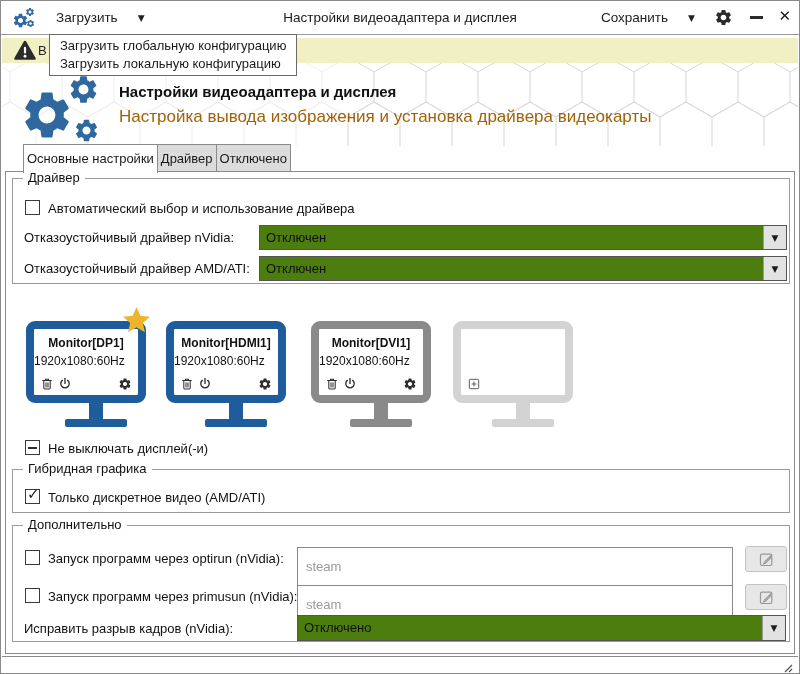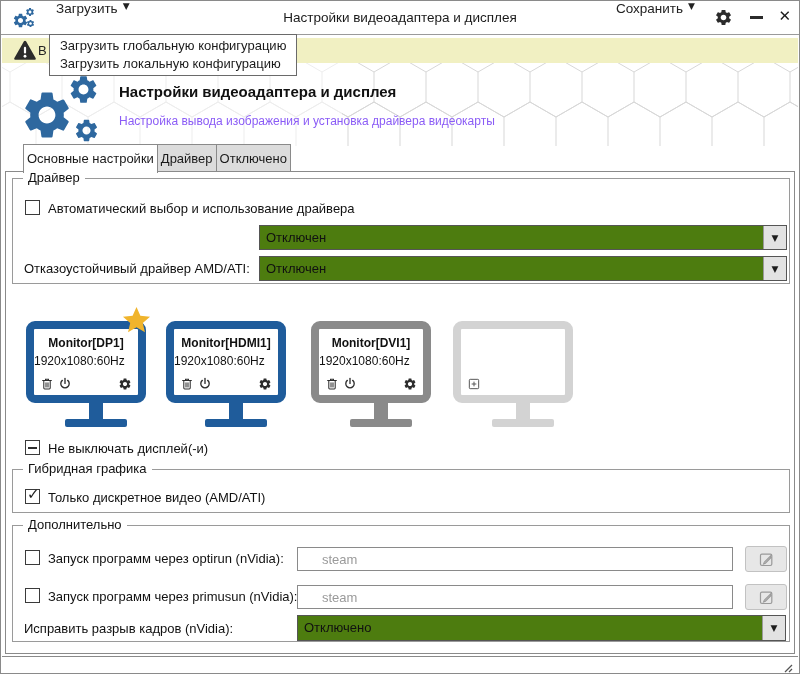--- a/index.html
+++ b/index.html
@@ -3,21 +3,21 @@
 <meta charset="utf-8">
 <style>
   html,body{margin:0;padding:0;background:#f2f2f2;font-family:"Liberation Sans",sans-serif;}
   .window{position:relative;width:800px;height:674px;background:#fff;border:1px solid #8a8a8a;box-sizing:border-box;overflow:hidden;color:#1a1a1a;}
   svg{display:block;}
   .defs{position:absolute;width:0;height:0;overflow:hidden;}
 
   
   .titlebar{position:absolute;top:0;left:0;right:0;height:33px;background:#fff;border-bottom:1px solid #9a9a9a;}
   .app-logo{position:absolute;left:11px;top:4px;}
-  .menu-btn{position:absolute;top:0;height:33px;display:flex;align-items:flex-start;gap:5px;font-size:13.5px;color:#222;cursor:default;}
+  .menu-btn{position:absolute;top:0;height:33px;display:flex;align-items:center;gap:20px;font-size:13.5px;color:#222;cursor:default;}
   .menu-btn .arr{font-family:"DejaVu Sans",sans-serif;font-size:9px;color:#222;}
   .tb-load{left:55px;}
   .tb-save{right:104px;}
   .tb-title{position:absolute;left:0;right:0;top:0;height:33px;display:flex;align-items:center;justify-content:center;font-size:13.5px;color:#1a1a1a;}
   .tb-gear{position:absolute;right:66px;top:7px;color:#2b2b2b;}
   .tb-min{position:absolute;right:36px;top:15px;width:13px;height:3px;background:#2b2b2b;}
   .tb-close{position:absolute;right:8px;top:6px;font-size:15px;color:#1b1b1b;font-family:"DejaVu Sans",sans-serif;}
 
   
   .warnbar{position:absolute;top:37px;left:1px;right:1px;height:25px;background:#f1f0c2;}
@@ -25,21 +25,21 @@
   .warn-text{position:absolute;left:36px;top:5px;font-size:13px;color:#222;}
 
   
   .dropdown{position:absolute;left:48px;top:33px;background:#fff;border:1px solid #6a6a6a;z-index:60;padding:2px 0;}
   .dd-item{white-space:nowrap;padding:1px 10px;font-size:13px;line-height:16px;color:#1a1a1a;cursor:default;}
 
   
   .hexband{position:absolute;top:62px;left:1px;right:1px;height:83px;overflow:hidden;background:#fff;}
   .big-logo{position:absolute;left:16px;top:70px;color:#2e689f;z-index:5;}
   .hd-title{position:absolute;left:118px;top:82px;font-size:15px;font-weight:bold;color:#111;z-index:5;}
-  .hd-sub{position:absolute;left:118px;top:113px;font-size:12px;color:#8b5cf6;z-index:5;}
+  .hd-sub{position:absolute;left:118px;top:106px;font-size:17px;color:#a16207;z-index:5;}
 
   
   .tabs{position:absolute;left:22px;top:143px;display:flex;z-index:6;}
   .tab{height:27px;line-height:27px;padding:0 3px;font-size:13px;border:1px solid #8a8a8a;border-bottom:none;background:#dcdcdc;box-sizing:border-box;cursor:default;}
   .tab.active{background:#fff;height:29px;position:relative;z-index:7;}
   .tab + .tab{border-left:none;}
 
   
   .panel{position:absolute;top:170px;left:4px;right:4px;height:483px;border:1px solid #8a8a8a;background:#fff;box-sizing:border-box;}
 
@@ -58,21 +58,21 @@
   .cb.dash::after{content:"";position:absolute;left:2px;right:2px;top:50%;height:2px;margin-top:-1px;background:#2d2d2d;}
   .cb.checked::after{content:"✓";font-family:"DejaVu Sans",sans-serif;font-size:15px;font-weight:bold;color:#1c1c1c;position:absolute;left:1px;top:-5px;}
 
   
   .combo{position:absolute;height:25px;border:1px solid #555;background:#4d7c0f;display:flex;box-sizing:border-box;}
   .combo-val{flex:1;font-size:13px;color:#111;padding:4px 6px 0 6px;white-space:nowrap;overflow:hidden;}
   .combo-btn{width:22px;background:#e2e2e2;border-left:1px solid #999;display:flex;align-items:center;justify-content:center;}
   .combo-btn span{font-family:"DejaVu Sans",sans-serif;font-size:9px;color:#1c1c1c;}
 
   
-  .txt{position:absolute;height:24px;border:1px solid #8a8a8a;box-sizing:border-box;font-family:"Liberation Sans",sans-serif;font-size:13px;padding:0 24px;color:#333;background:#fff;}
+  .txt{position:absolute;height:39px;border:1px solid #8a8a8a;box-sizing:border-box;font-family:"Liberation Sans",sans-serif;font-size:13px;padding:0 8px;color:#333;background:#fff;}
   .txt::placeholder{color:#9a9a9a;}
 
   
   .editbtn{position:absolute;width:42px;height:26px;background:#e7e7e7;border:1px solid #c2c2c2;border-radius:3px;display:flex;align-items:center;justify-content:center;color:#9a9a9a;box-sizing:border-box;}
 
   
   .monitor{position:absolute;width:140px;top:320px;}
   .mon-frame{width:120px;height:82px;border:8px solid #1f5c9b;border-radius:9px;background:#fff;box-sizing:border-box;position:relative;}
   .mon-neck{width:14px;height:16px;margin:0 auto;background:#1f5c9b;}
   .mon-base{width:62px;height:8px;margin:0 auto;background:#1f5c9b;border-radius:2px;}
@@ -213,20 +213,21 @@
   </div>
 
   <div class="panel"></div>
 
   <div class="groupbox g-driver">
     <div class="legend">Драйвер</div>
   </div>
   <div class="cb" style="left:24px;top:199px;"></div>
   <div class="lbl" style="left:47px;top:200px;">Автоматический выбор и использование драйвера</div>
 
+  <div class="lbl" style="left:23px;top:229px;">Отказоустойчивый драйвер nVidia:</div>
   <div class="combo" style="left:258px;top:224px;width:528px;">
     <div class="combo-val">Отключен</div>
     <div class="combo-btn">
         <span>▼</span>
       </div>
   </div>
 
   <div class="lbl" style="left:23px;top:260px;">Отказоустойчивый драйвер AMD/ATI:</div>
   <div class="combo" style="left:258px;top:255px;width:528px;">
     <div class="combo-val">Отключен</div>

